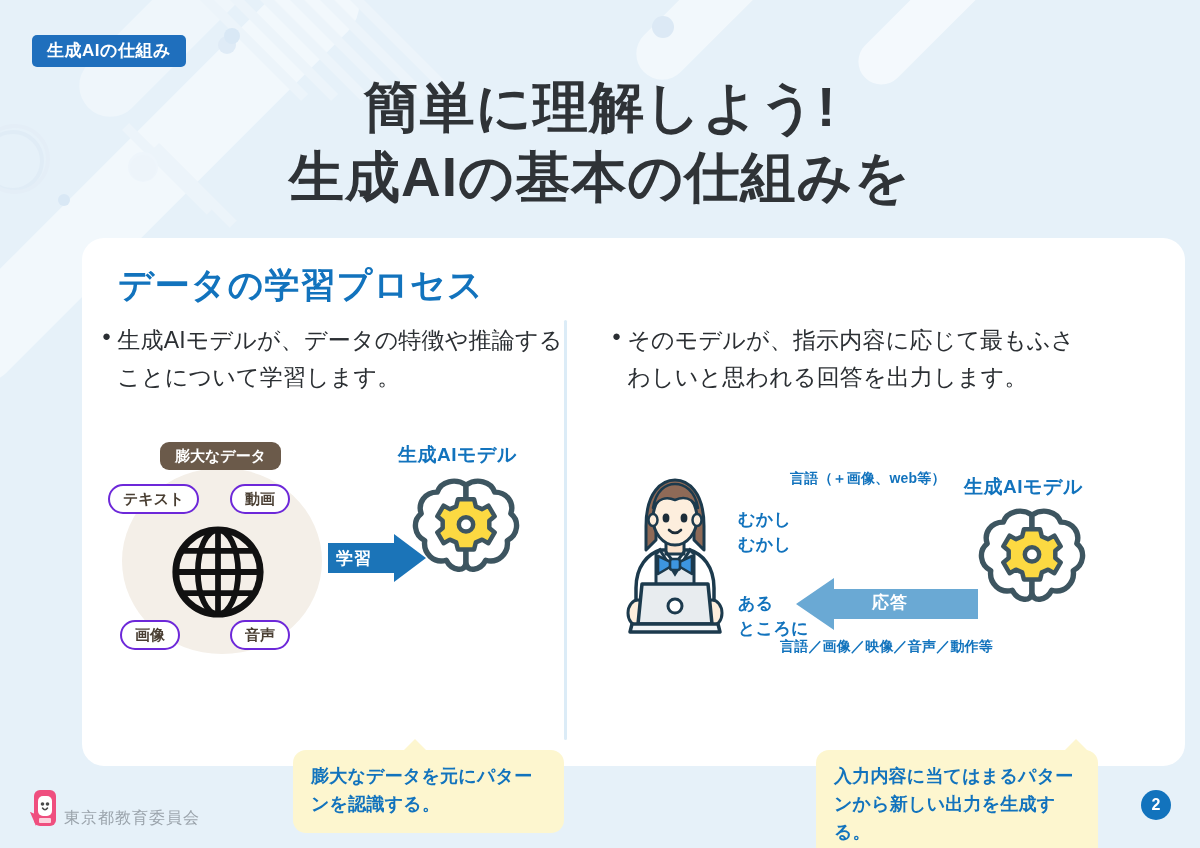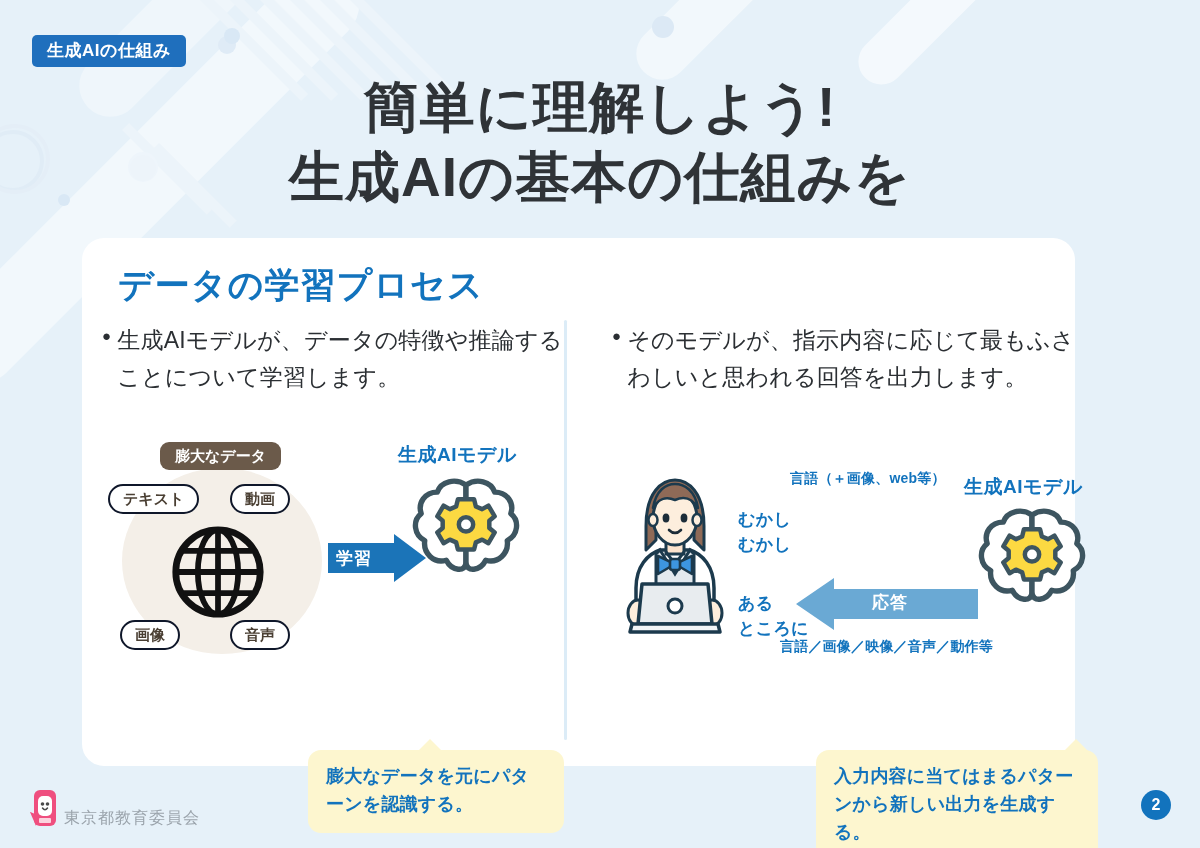--- a/index.html
+++ b/index.html
@@ -45,21 +45,21 @@
     text-align:center;
     color:#2f3337;
     font-size:55px; font-weight:bold;
     line-height:1.28;
     letter-spacing:1px;
   }
 
   
   .card {
     position:absolute;
-    left:82px; top:238px; width:993px; height:528px;
+    left:82px; top:238px; width:1103px; height:528px;
     background:#fff; border-radius:22px;
   }
   .card-heading {
     position:absolute; left:36px; top:24px;
     color:#1273bd; font-size:35px; font-weight:bold;
     letter-spacing:1px;
   }
   .divider {
     position:absolute; left:482px; top:82px;
     width:3px; height:420px; background:#dcecf7; border-radius:2px;
@@ -85,21 +85,21 @@
     background:#f4efe8; border-radius:50%;
   }
   .pill-brown {
     position:absolute; left:58px; top:4px;
     background:#6b5a4a; color:#fff;
     font-size:15px; font-weight:bold;
     padding:6px 15px 7px; border-radius:9px; line-height:1;
   }
   .tag {
     position:absolute;
-    border:2px solid #0f172a; color:#4a3f33; background:#fff;
+    border:2px solid #6d28d9; color:#4a3f33; background:#fff;
     font-size:15px; font-weight:bold;
     padding:5px 13px 6px; border-radius:16px; line-height:1;
     white-space:nowrap;
   }
   .tag.t-text  { left:6px;   top:46px; }
   .tag.t-video { left:128px; top:46px; }
   .tag.t-image { left:18px;  top:182px; }
   .tag.t-audio { left:128px; top:182px; }
   .globe { position:absolute; left:68px; top:86px; }
 
@@ -125,21 +125,21 @@
     background:#fdf6cf; border-radius:13px;
     color:#1273bd; font-size:18px; font-weight:bold;
     line-height:1.55; letter-spacing:.2px;
     padding:13px 18px 14px;
   }
   .callout::after {
     content:""; position:absolute; top:-11px;
     border-left:12px solid transparent; border-right:12px solid transparent;
     border-bottom:12px solid #fdf6cf;
   }
-  .callout.left-c  { left:206px; top:428px; }
+  .callout.left-c  { left:191px; top:428px; }
   .callout.left-c::after  { left:110px; }
   .callout.right-c { left:168px; top:428px;margin-left:36px; }
   .callout.right-c::after { left:248px; }
 
   
   .diagram-r { position:absolute; left:0; top:148px; width:486px; height:280px; }
   .person { position:absolute; left:4px; top:0; }
 
   .side-text {
     position:absolute; color:#1273bd;

